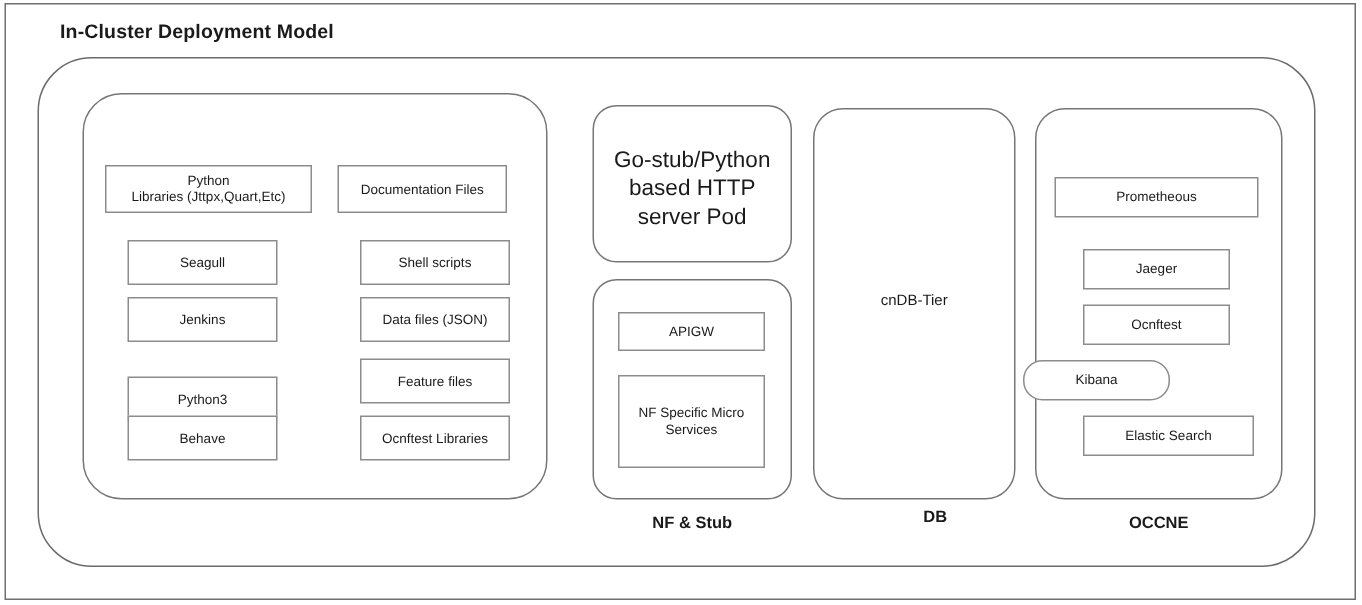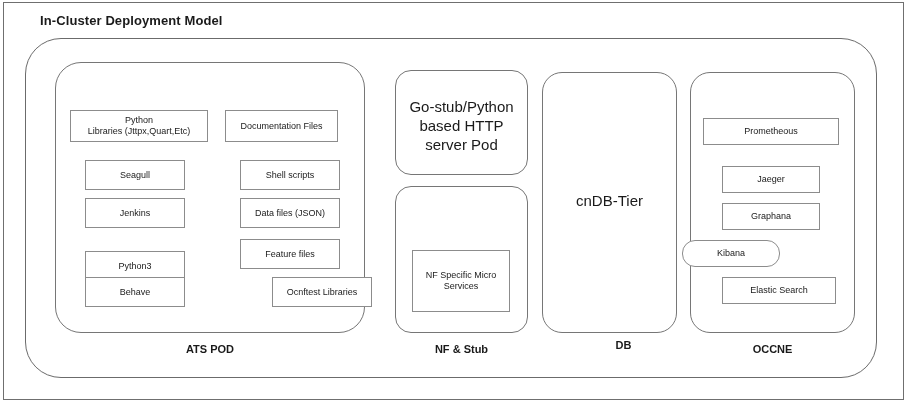--- a/index.html
+++ b/index.html
@@ -76,21 +76,21 @@
     position: absolute;
     left: 0;
     right: 0;
     text-align: center;
     font-size: 15px;
     line-height: 19px;
     color: #1a1a1a;
     white-space: pre-line;
   }
   .group-gostub .group-headline { top: 26px; }
-  .group-db .group-headline     { top: 118px; font-size: 15px; }
+  .group-db .group-headline     { top: 118px; font-size: 10px; }
 
   
   .item {
     position: absolute;
     border: 1px solid #8c8c8c;
     box-sizing: border-box;
     background: #ffffff;
     display: flex;
     align-items: center;
     justify-content: center;
@@ -107,21 +107,21 @@
   .it-seagull  { left: 85px;  top: 160px; width: 100px; height: 30px; }
   .it-jenkins  { left: 85px;  top: 198px; width: 100px; height: 30px; }
   .it-python3  { left: 85px;  top: 239px; width: 100px; height: 30px; margin-top: 12px; }
   .it-behave   { left: 85px;  top: 277px; width: 100px; height: 30px; }
 
   
   .it-docs     { left: 225px; top: 110px; width: 113px; height: 32px; }
   .it-shell    { left: 240px; top: 160px; width: 100px; height: 30px; }
   .it-datafile { left: 240px; top: 198px; width: 100px; height: 30px; }
   .it-feature  { left: 240px; top: 239px; width: 100px; height: 30px; }
-  .it-ocnftest { left: 240px; top: 277px; width: 100px; height: 30px; margin-left: 32px; }
+  .it-ocnftest { left: 240px; top: 277px; width: 100px; height: 30px; }
 
   
   .it-apigw    { left: 412px; top: 208px; width: 98px;  height: 26px; }
   .it-nfmicro  { left: 412px; top: 250px; width: 98px;  height: 62px; }
 
   
   .it-prom     { left: 703px; top: 118px; width: 136px; height: 27px; }
   .it-jaeger   { left: 722px; top: 166px; width: 98px;  height: 27px; }
   .it-graphana { left: 722px; top: 203px; width: 98px;  height: 27px; }
   .it-kibana   { left: 682px; top: 240px; width: 98px;  height: 27px; border-radius: 13px; }
@@ -160,44 +160,44 @@
   <div class="item it-jenkins">Jenkins</div>
   <div class="item it-python3">Python3</div>
   <div class="item it-behave">Behave</div>
 
   <div class="item it-docs">Documentation Files</div>
   <div class="item it-shell">Shell scripts</div>
   <div class="item it-datafile">Data files (JSON)</div>
   <div class="item it-feature">Feature files</div>
   <div class="item it-ocnftest">Ocnftest Libraries</div>
 
-  <div class="caption cap-ats">ATS POD</div>
 
   <div class="group group-gostub">
     <div class="group-headline">Go-stub/Python
 based HTTP
 server Pod</div>
   </div>
 
   <div class="group group-nf"></div>
 
+  <div class="item it-apigw">APIGW</div>
   <div class="item it-nfmicro">NF Specific Micro
 Services</div>
 
   <div class="caption cap-nf">NF  &amp; Stub</div>
 
   <div class="group group-db">
     <div class="group-headline">cnDB-Tier</div>
   </div>
 
   <div class="caption cap-db">DB</div>
 
   <div class="group group-occne"></div>
 
   <div class="item it-prom">Prometheous</div>
   <div class="item it-jaeger">Jaeger</div>
-  <div class="item it-graphana">Graphana</div>
+  <div class="item it-graphana">Ocnftest</div>
   <div class="item it-kibana">Kibana</div>
   <div class="item it-elastic">Elastic Search</div>
 
   <div class="caption cap-occne">OCCNE</div>
 
 </div>
 
 </body></html>

